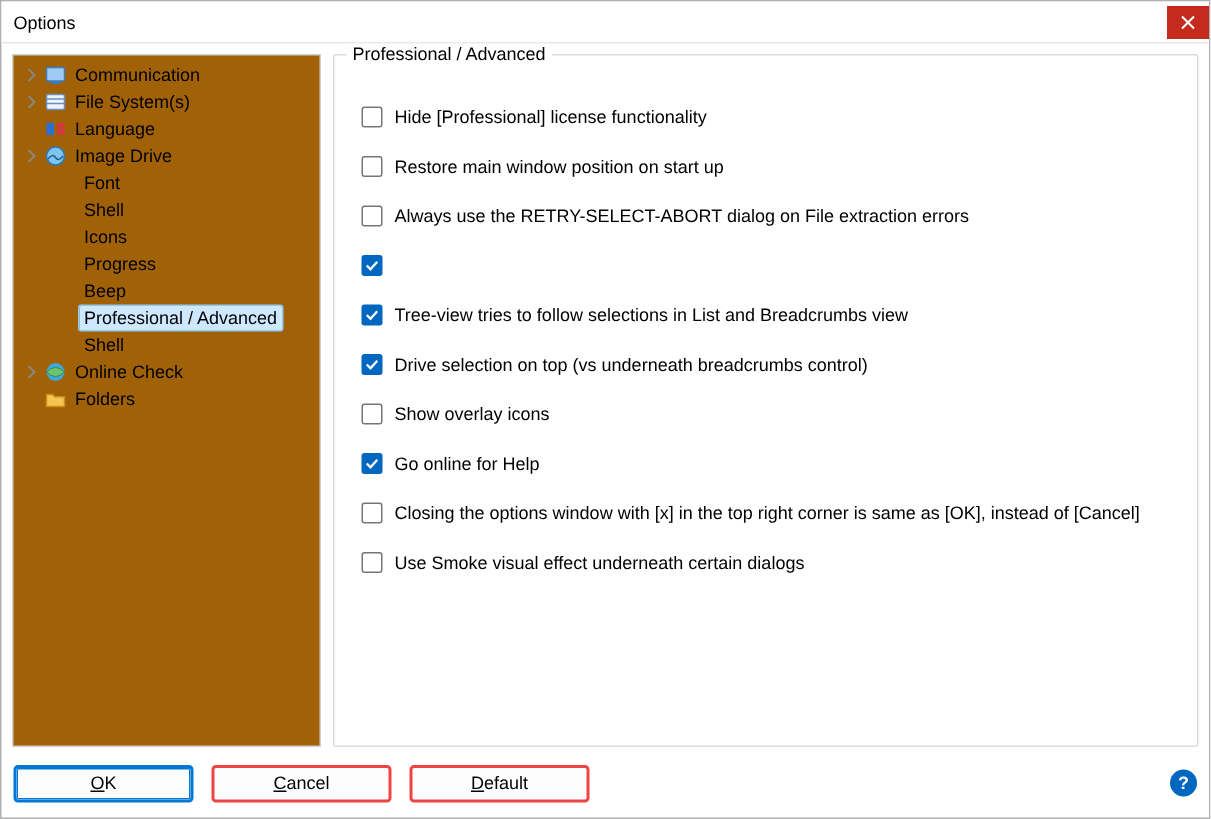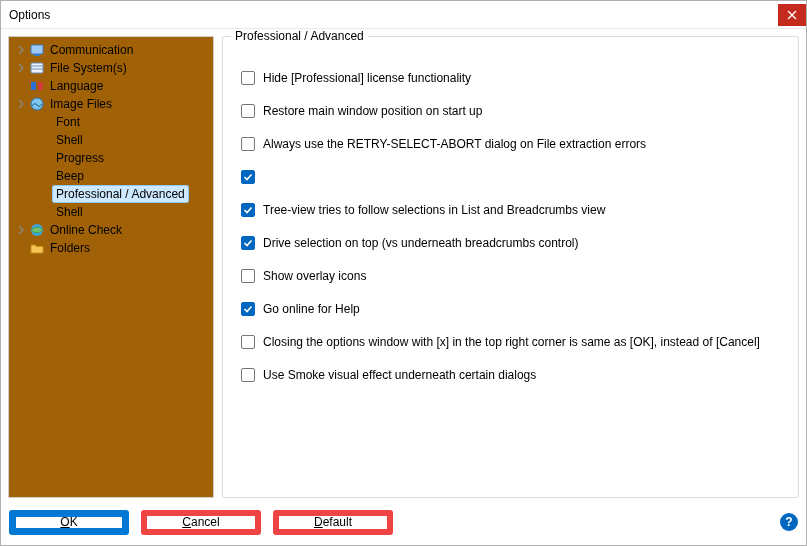--- a/index.html
+++ b/index.html
@@ -134,21 +134,21 @@
   .footer {
     height: 40px;
     display: flex;
     align-items: center;
     padding: 0 8px 6px 8px;
     gap: 12px;
   }
   .btn {
     width: 120px;
     height: 25px;
-    border: 6px solid #ef4444;
+    border: 2px solid #ef4444;
     background: #fdfdfd;
     border-radius: 3px;
     display: flex;
     align-items: center;
     justify-content: center;
     font-size: 12px;
   }
   .btn.default {
     border-color: #0078d4;
     box-shadow: 0 0 0 1px #0078d4 inset;
@@ -226,29 +226,33 @@
             <svg viewBox="0 0 8 8">
               <path d="M2 0 L6 4 L2 8" fill="none" stroke="#888" stroke-width="1.3"></path>
             </svg>
           </span>
           <span class="tree-icon">
             <svg width="16" height="16">
               <circle cx="8" cy="8" r="6" fill="#7fc3ef" stroke="#2a7ab8"></circle>
               <path d="M3 10 Q6 6 8 9 Q10 12 13 8" fill="none" stroke="#1a5c8a"></path>
             </svg>
           </span>
-          <span class="tree-label">Image Files</span>
+          <span class="tree-label">Image Drive</span>
         </div>
         <div class="tree-row">
           <span class="indent-2"></span>
           <span class="tree-label">Font</span>
         </div>
         <div class="tree-row">
           <span class="indent-2"></span>
           <span class="tree-label">Shell</span>
+        </div>
+        <div class="tree-row">
+          <span class="indent-2"></span>
+          <span class="tree-label">Icons</span>
         </div>
         <div class="tree-row">
           <span class="indent-2"></span>
           <span class="tree-label">Progress</span>
         </div>
         <div class="tree-row">
           <span class="indent-2"></span>
           <span class="tree-label">Beep</span>
         </div>
         <div class="tree-row selected">

